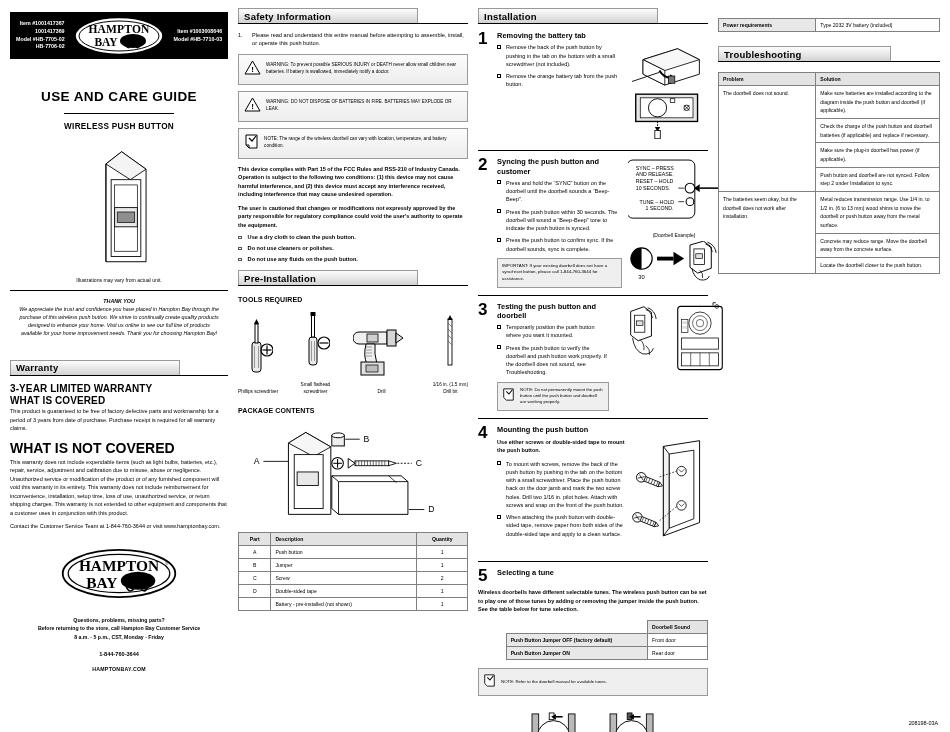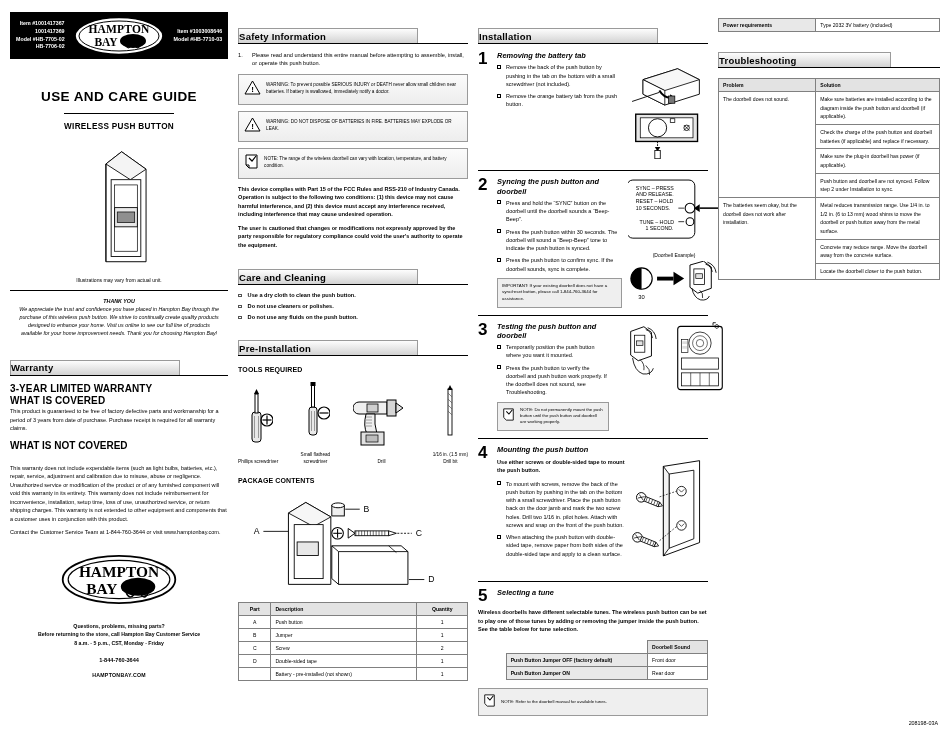--- a/index.html
+++ b/index.html
@@ -17,24 +17,24 @@
 
   
   .sechdr {
     position: relative;
     background: linear-gradient(to bottom,#fdfdfd 0%,#e6e6e6 55%,#d2d2d2 100%);
     border: 1px solid #9a9a9a;
     border-bottom: none;
     height: 15px;
     width: 78%;
     display: flex; align-items: center;
+    padding-left: 5px;
     font-size: 9.5px;
     font-weight: bold;
     letter-spacing: .2px;
-    margin-top: 20px;
   }
   .sechdr-wrap { margin-bottom: 7px; }
   .sechdr-rule { border-bottom: 1.6px solid #000; width: 100%; }
 
   
   .banner {
     background: #000; color: #fff;
     height: 47px; position: relative;
     display: flex; align-items: center; justify-content: space-between;
     padding: 0 6px;
@@ -56,21 +56,21 @@
 
   .hero { display:flex; justify-content:center; margin-top: 8px; }
   .illus-note { text-align:center; font-size:5.1px; margin-top: 6px; }
   .hr-thin { height:1px; background:#000; margin:7px 0 0; }
 
   .thankyou { text-align:center; font-size:5.3px; font-style: italic; line-height:1.5; padding: 7px 8px 0; }
 
   
   .p { font-size: 5.5px; line-height: 1.55; margin-bottom: 5px; text-align: left; }
   .h3 { font-size: 10px; font-weight: bold; margin-bottom: 1px; letter-spacing:.1px; }
-  .h4 { font-size: 10px; font-weight: bold; margin: 7px 0 13px; }
+  .h4 { font-size: 14px; font-weight: bold; margin: 7px 0 2px; }
 
   
   .numitem { display:flex; gap:5px; font-size:5.6px; line-height:1.5; margin-bottom:6px; }
   .numitem .n { width: 9px; flex: none; }
 
   
   .cbrow { display:flex; gap:5px; margin-bottom:4px; }
   .cbrow .cb {
     width:4px; height:4px; border:0.8px solid #000; flex:none; margin-top:1.5px;
   }
@@ -107,21 +107,21 @@
   .tbl-spec td.k { background:#e8e8e8; font-weight:bold; width:44%; }
   .tbl-tune td.k { background:#e8e8e8; font-weight:bold; }
   .tbl-tune th.blank { background:#fff; border:none; }
 
   .tbl-ts th { background:#e3e3e3; }
   .tbl-ts td { line-height:1.7; }
 
   
   .step { display:flex; gap:6px; margin-top:6px; }
   .stepnum { font-size:17px; font-weight:bold; line-height:.95; flex:none; width:13px; }
-  .steptitle { font-size:7.4px; font-weight:bold; line-height:1.25;font-style:italic; }
+  .steptitle { font-size:7.4px; font-weight:bold; line-height:1.25; }
 
   .divider { height:1px; background:#000; margin:7px 0 2px; }
 
   .footer-txt { text-align:center; font-size:5.2px; line-height:1.65; font-weight:bold;}
   .footer-phone { text-align:center; font-size:5.6px; font-weight:bold; margin-top:10px;}
   .footer-web { text-align:center; font-size:5.2px; font-weight:bold; margin-top:9px; letter-spacing:.3px;}
   .pagecode { position:absolute; right:12px; bottom:6px; font-size:5.4px; }
   .tools-caption { font-size:4.7px; text-align:center; line-height:1.35; margin-top:3px;}
   .toolgrid { display:flex; justify-content:space-between; align-items:flex-end; margin-top:6px;}
   .toolcell { text-align:center; }
@@ -253,24 +253,20 @@
               <path d="M2,11 h3 v3" fill="none" stroke="#000" stroke-width="1"></path>
               <path d="M5,4 l3,3 l4,-5" fill="none" stroke="#000" stroke-width="1.2"></path>
             </svg>
       </span>
       <span class="txt">NOTE: The range of the wireless doorbell can vary with location, temperature, and battery condition.</span>
     </div>
 
     <div class="p" style="font-weight:bold;">This device complies with Part 15 of the FCC Rules and RSS-210 of Industry Canada. Operation is subject to the following two conditions: (1) this device may not cause harmful interference, and (2) this device must accept any interference received, including interference that may cause undesired operation.</div>
     <div class="p" style="font-weight:bold;">The user is cautioned that changes or modifications not expressly approved by the party responsible for regulatory compliance could void the user's authority to operate the equipment.</div>
 
-    <div class="sechdr-wrap" style="margin-top:6px;">
-      <div class="sechdr">Care and Cleaning</div>
-      <div class="sechdr-rule"></div>
-    </div>
 
     <div>
       <div class="sqrow">
         <span class="sq"></span>
         <span class="t">Use a dry cloth to clean the push button.</span>
       </div>
       <div class="sqrow">
         <span class="sq"></span>
         <span class="t">Do not use cleaners or polishes.</span>
       </div>
@@ -455,21 +451,21 @@
       </div>
     </div>
 
     <div class="divider"></div>
 
     <div class="step">
       <div class="stepnum">2</div>
       <div style="flex:1;">
         <div style="display:flex;gap:6px;">
           <div style="width:125px;">
-            <div class="steptitle">Syncing the push button and doorbell</div>
+            <div class="steptitle">Syncing the push button and customer</div>
             <div class="cbrow" style="margin-top:3px;">
               <span class="cb"></span>
               <span class="cbtext">Press and hold the “SYNC” button on the doorbell until the doorbell sounds a “Beep-Beep”.</span>
             </div>
             <div class="cbrow">
               <span class="cb"></span>
               <span class="cbtext">Press the push button within 30 seconds. The doorbell will sound a “Beep-Beep” tone to indicate the push button is synced.</span>
             </div>
             <div class="cbrow">
               <span class="cb"></span>

